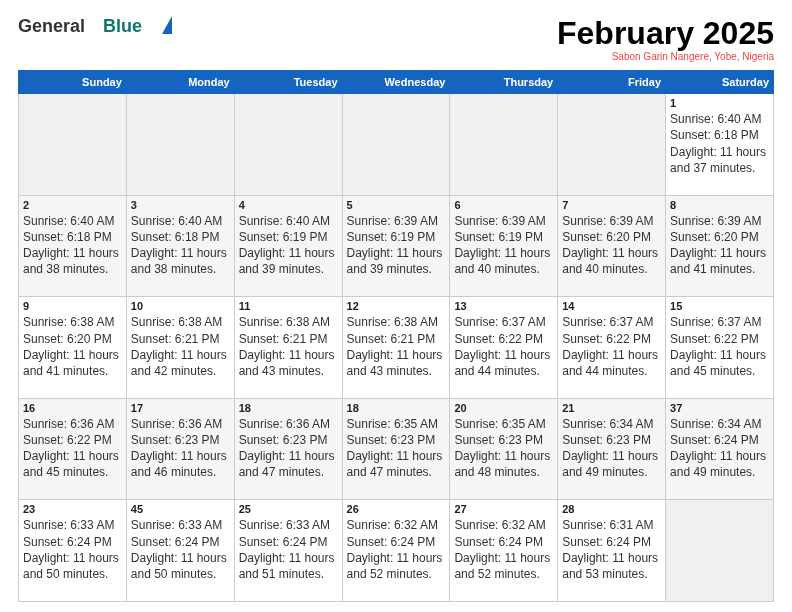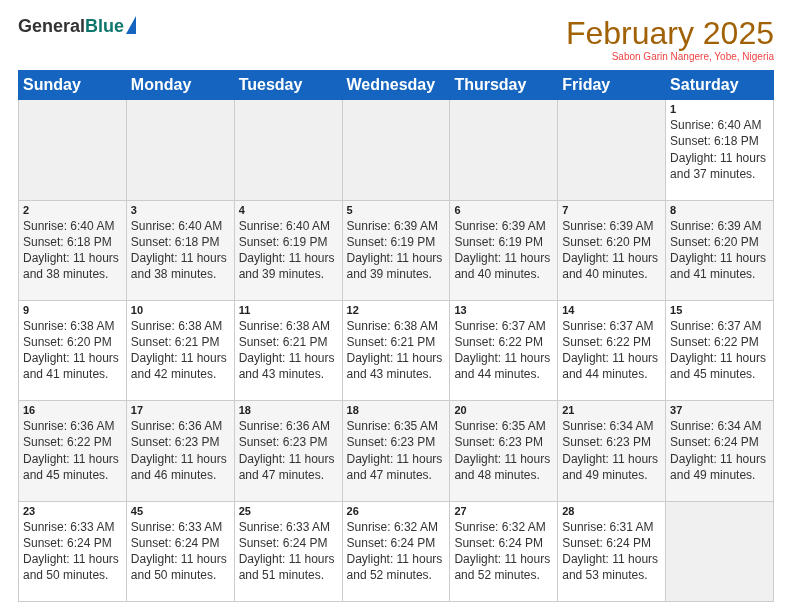--- a/index.html
+++ b/index.html
@@ -26,20 +26,21 @@
     .logo {
       display: flex;
       flex-direction: column;
       align-items: flex-start;
     }
     .logo-text {
       display: flex;
       align-items: center;
       font-size: 18px;
       font-weight: bold;
+      gap: 18px;
     }
     .logo-general {
       color: #333;
     }
     .logo-blue {
       color: #0f766e;
     }
     .logo-icon {
       width: 0;
       height: 0;
@@ -47,42 +48,42 @@
       border-bottom: 18px solid #1565c0;
       margin-left: 2px;
       position: relative;
       top: -2px;
     }
     .header-right {
       text-align: right;
     }
     .month-title {
       font-size: 32px;
-      font-weight: normal;
-      color: #a16207;
+      font-weight: bold;
+      color: #000000;
       line-height: 1.1;
     }
     .location {
       font-size: 10px;
       color: #ef4444;
     }
     .calendar {
       flex: 1;
       border: 1px solid #ccc;
       border-collapse: collapse;
       width: 100%;
       table-layout: fixed;
     }
     .calendar thead tr th {
       background-color: #1565c0;
       color: #fff;
-      font-size: 16px;
+      font-size: 11px;
       font-weight: bold;
       padding: 5px 4px;
-      text-align: left;
+      text-align: right;
       border: 1px solid #1565c0;
     }
     .calendar tbody tr td {
       vertical-align: top;
       border: 1px solid #ccc;
       padding: 3px 4px;
       font-size: 9.5px;
       color: #333;
       height: 88px;
     }

